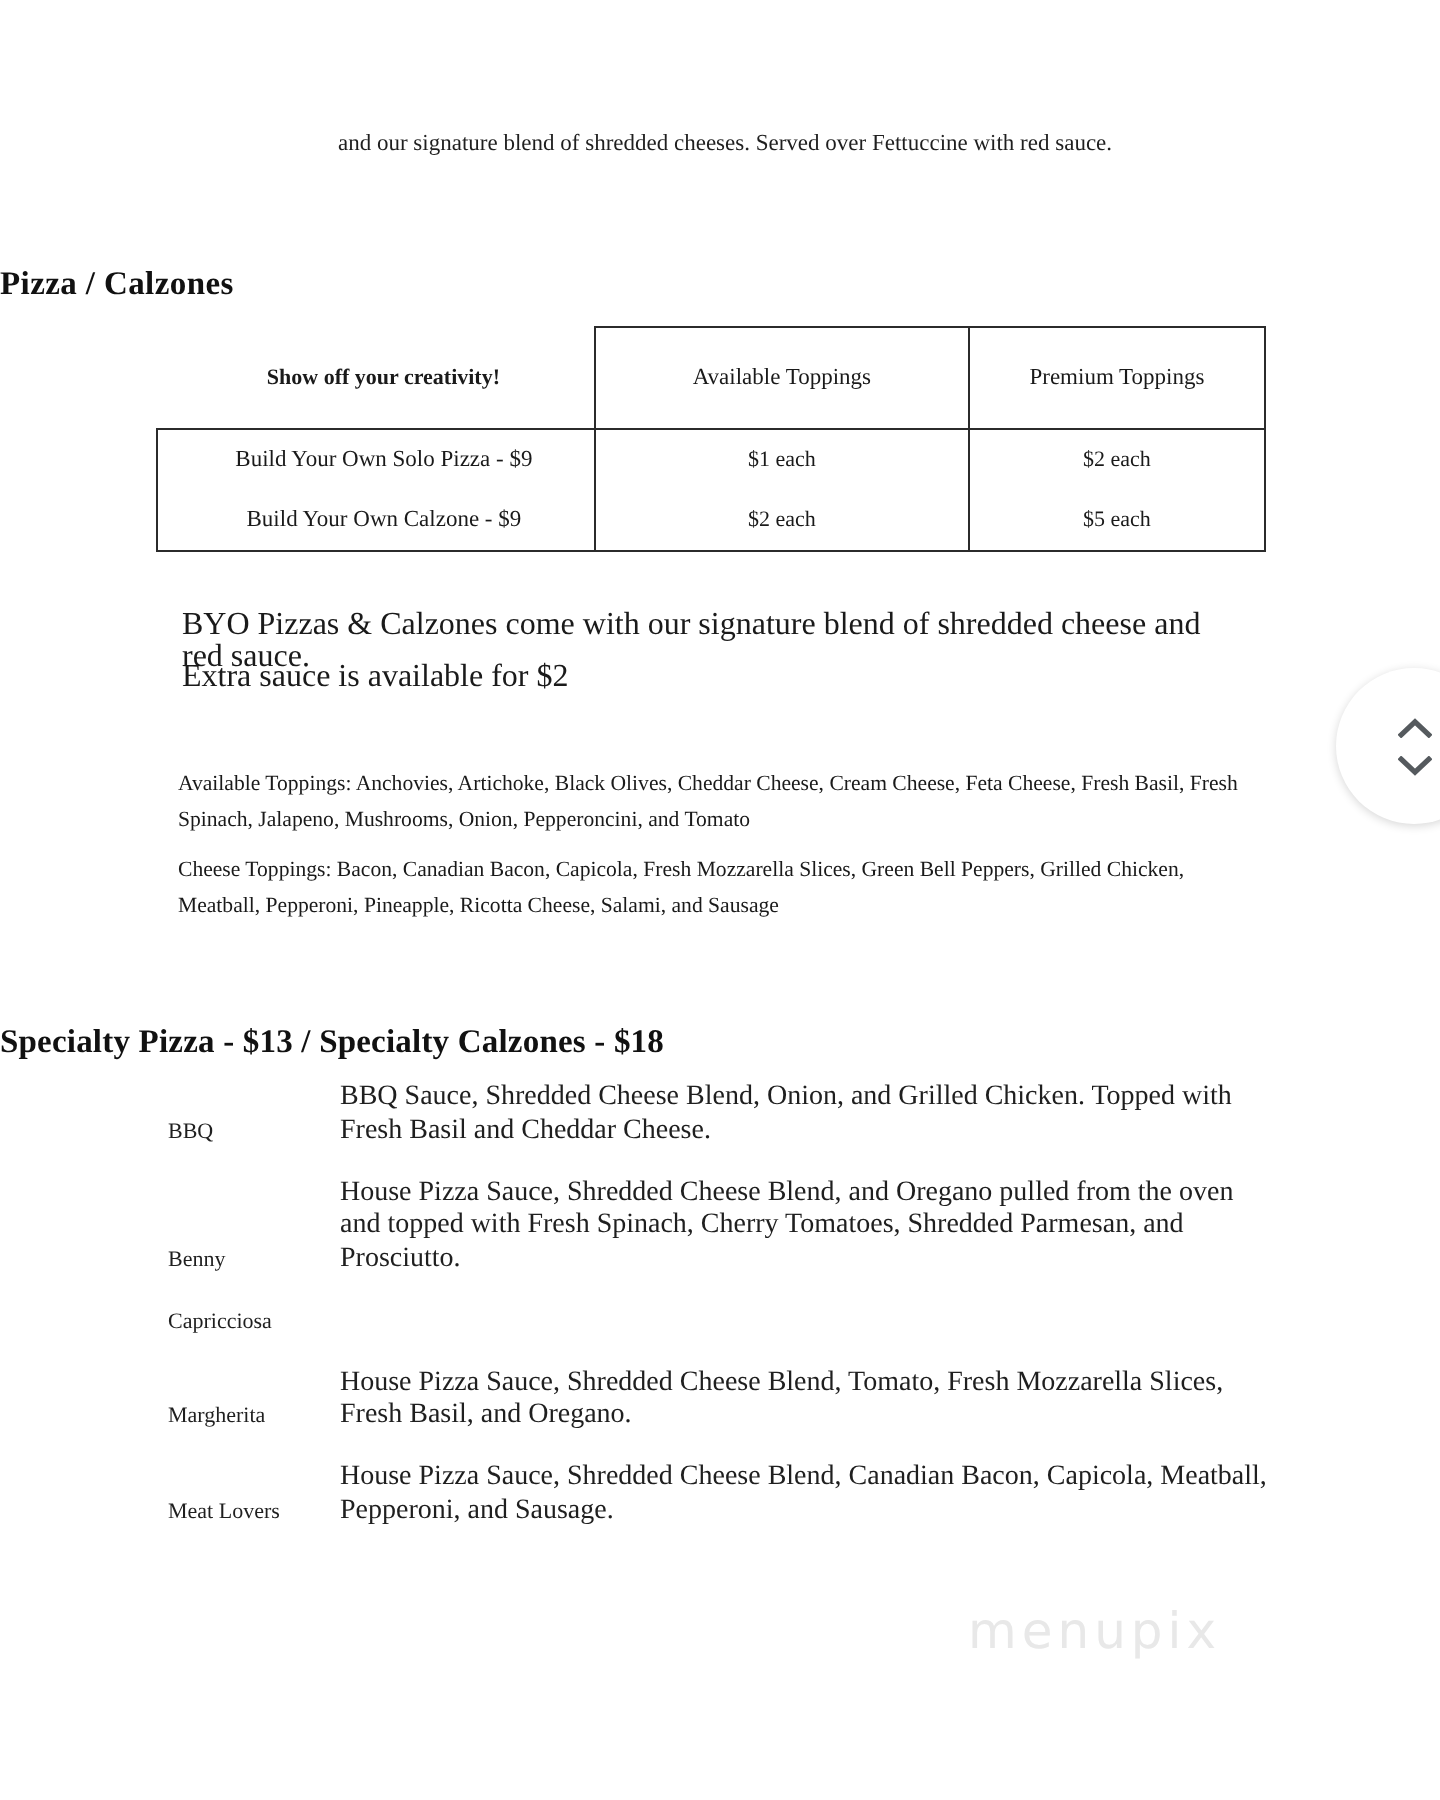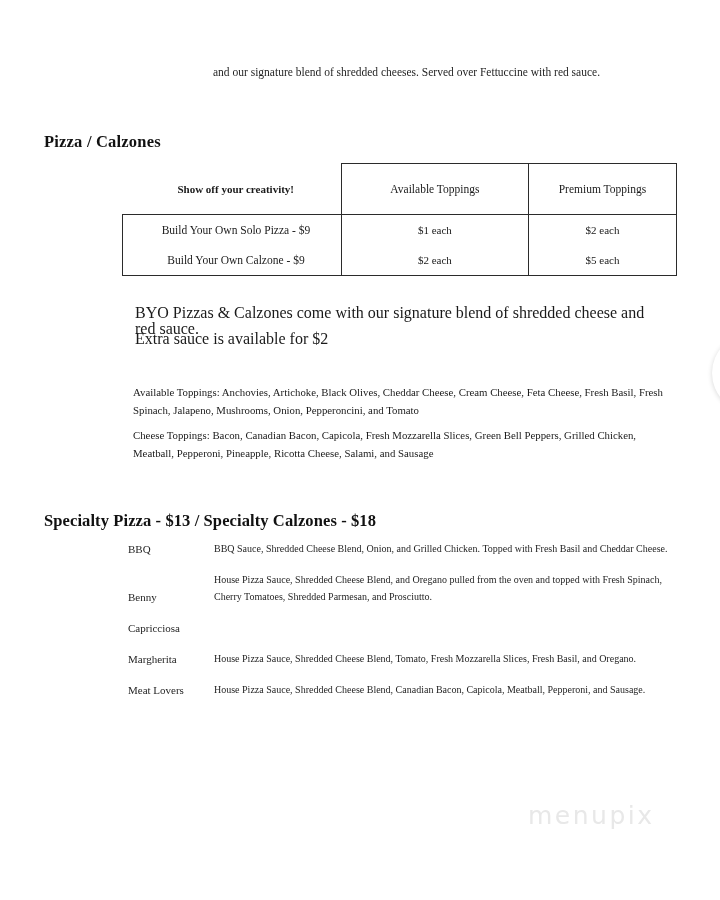--- a/index.html
+++ b/index.html
@@ -13,21 +13,20 @@
     position: relative;
     overflow: hidden;
     font-family: "Liberation Serif", "DejaVu Serif", serif;
     color: #1a1a1a;
     -webkit-font-smoothing: antialiased;
   }
 
   .page {
     position: absolute;
     inset: 0;
-    margin-left: 44px;
   }
 
   
   .top-para {
     position: absolute;
     left: 169px;
     top: 64px;
     width: 400px;
     font-size: 11.5px;
     line-height: 17px;
@@ -137,21 +136,21 @@
   }
   .pizza-name {
     width: 86px;
     flex: 0 0 86px;
     font-size: 11px;
     line-height: 16.5px;
     color: #1f1f1f;
   }
   .pizza-desc {
     flex: 1;
-    font-size: 10px;
+    font-size: 14px;
     line-height: 16.5px;
     color: #1f1f1f;
   }
 
   
   .watermark {
     position: absolute;
     left: 484px;
     top: 801px;
     font-family: "DejaVu Sans", "Liberation Sans", sans-serif;

